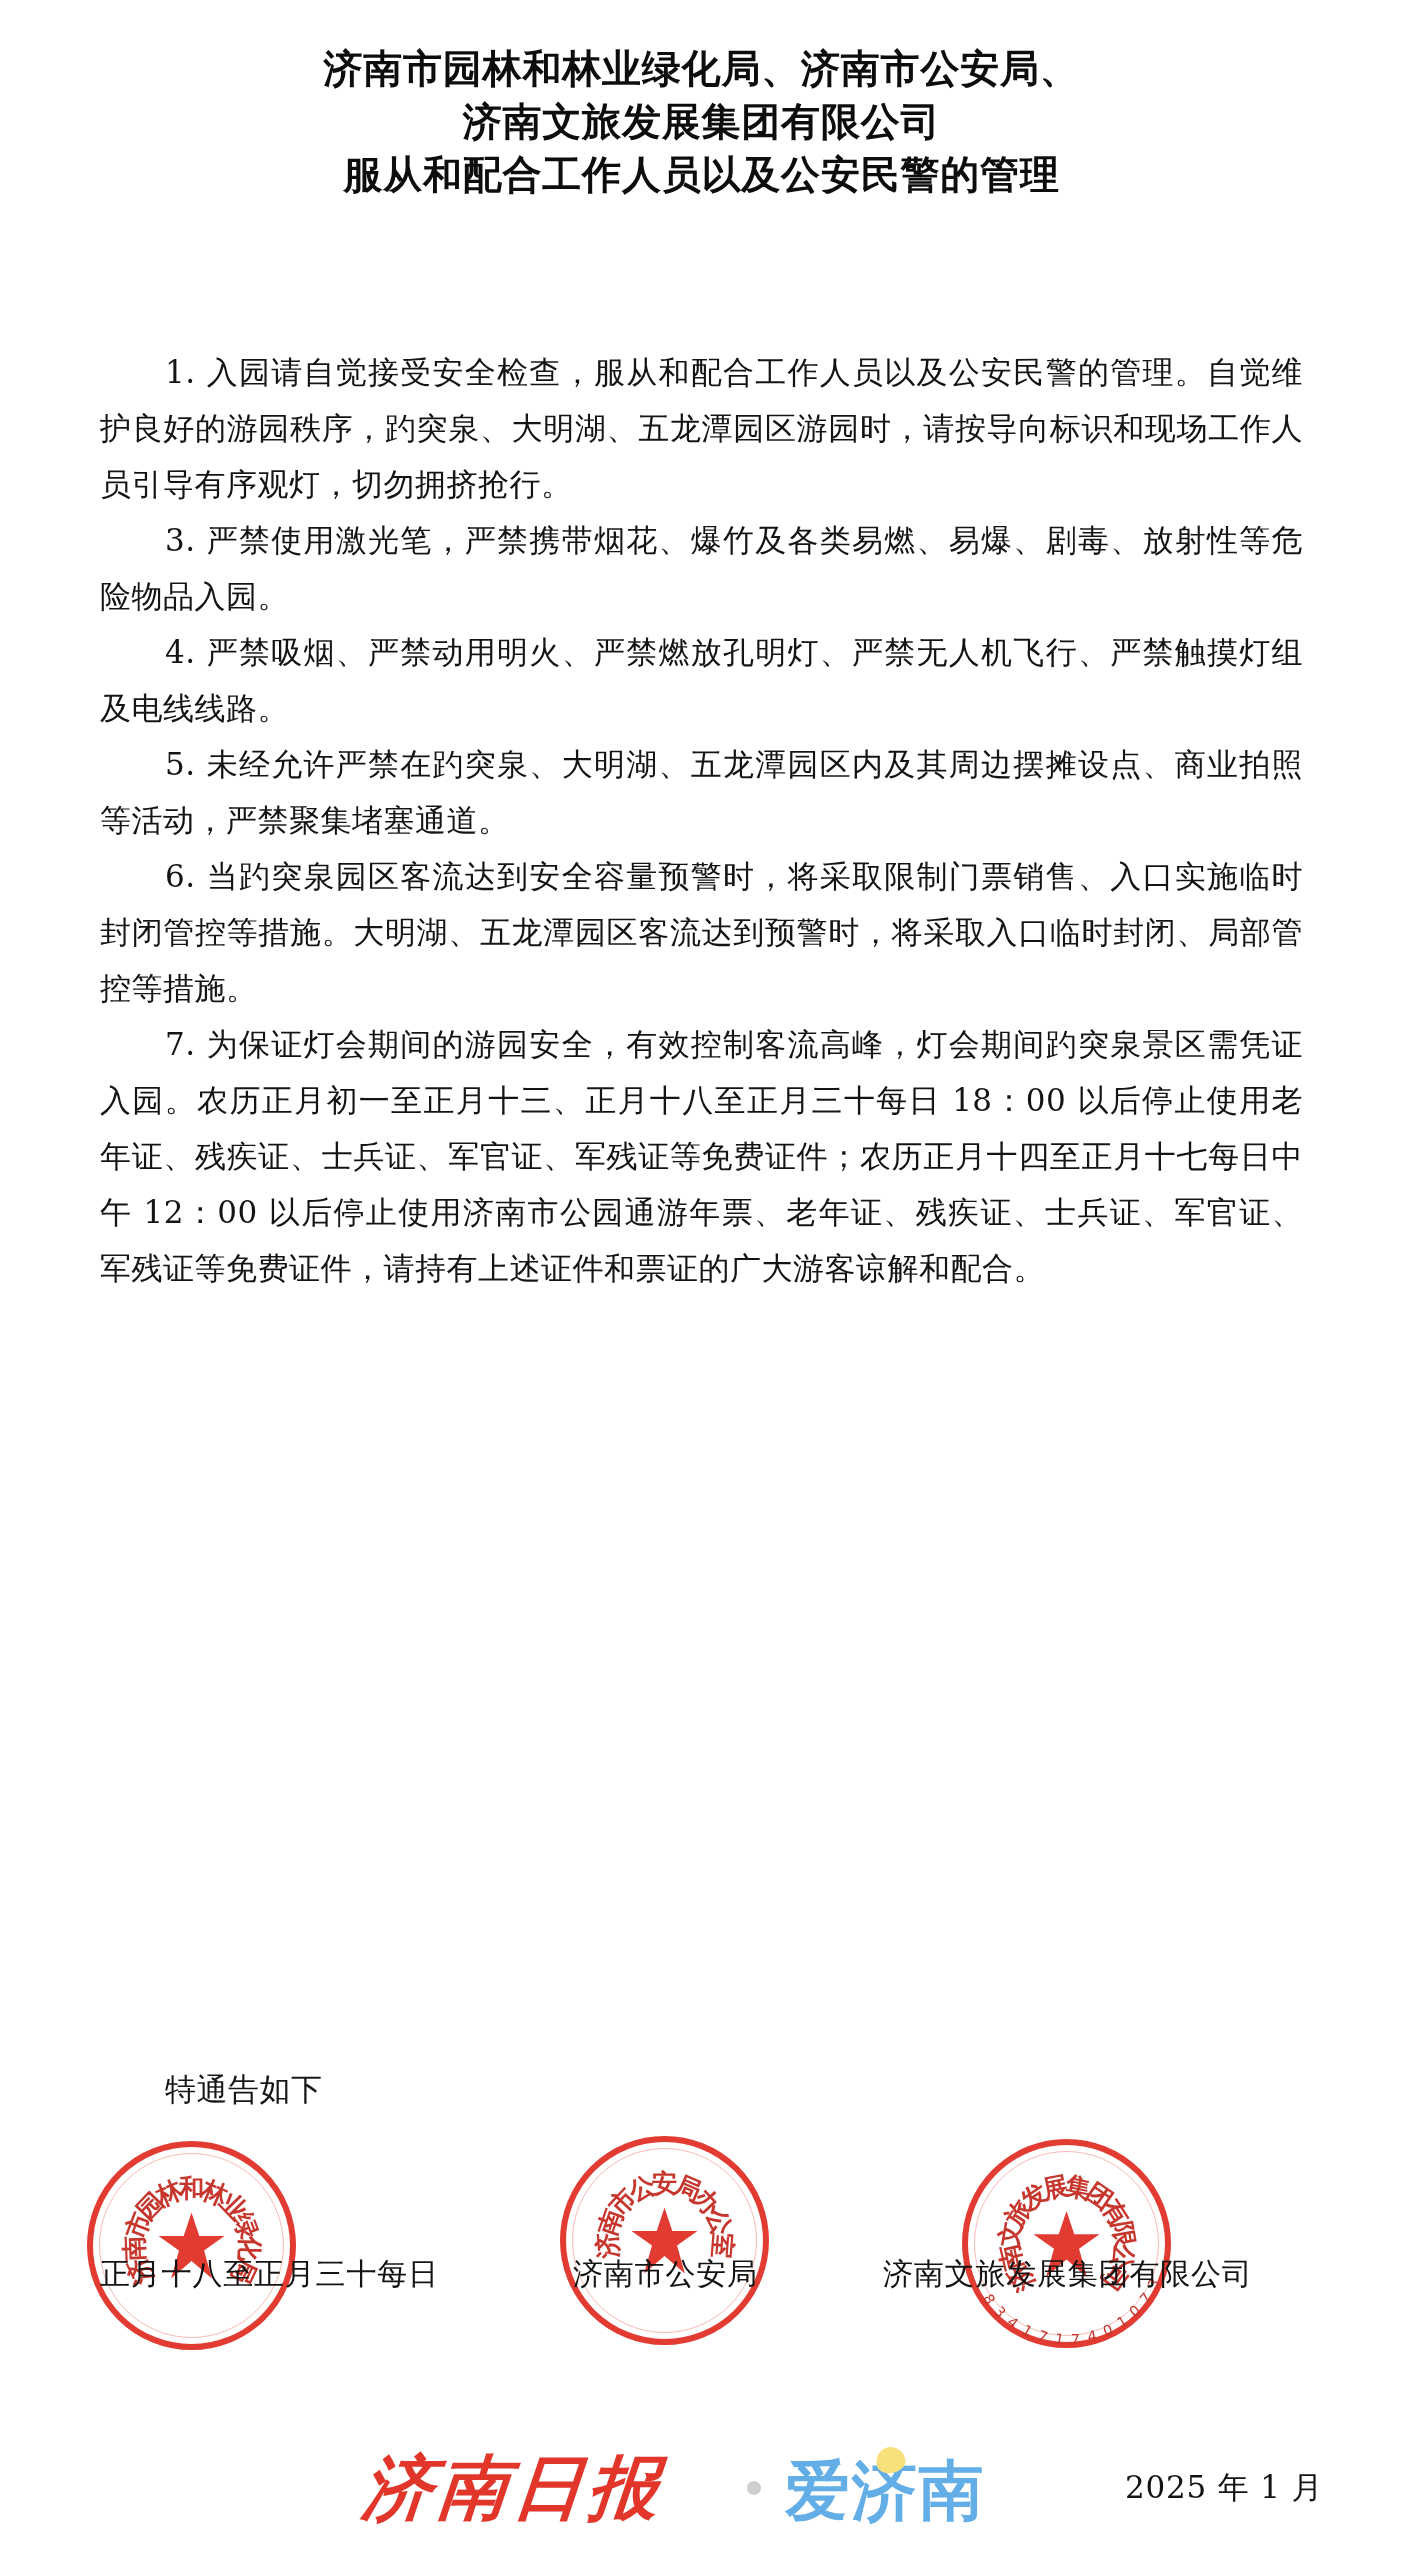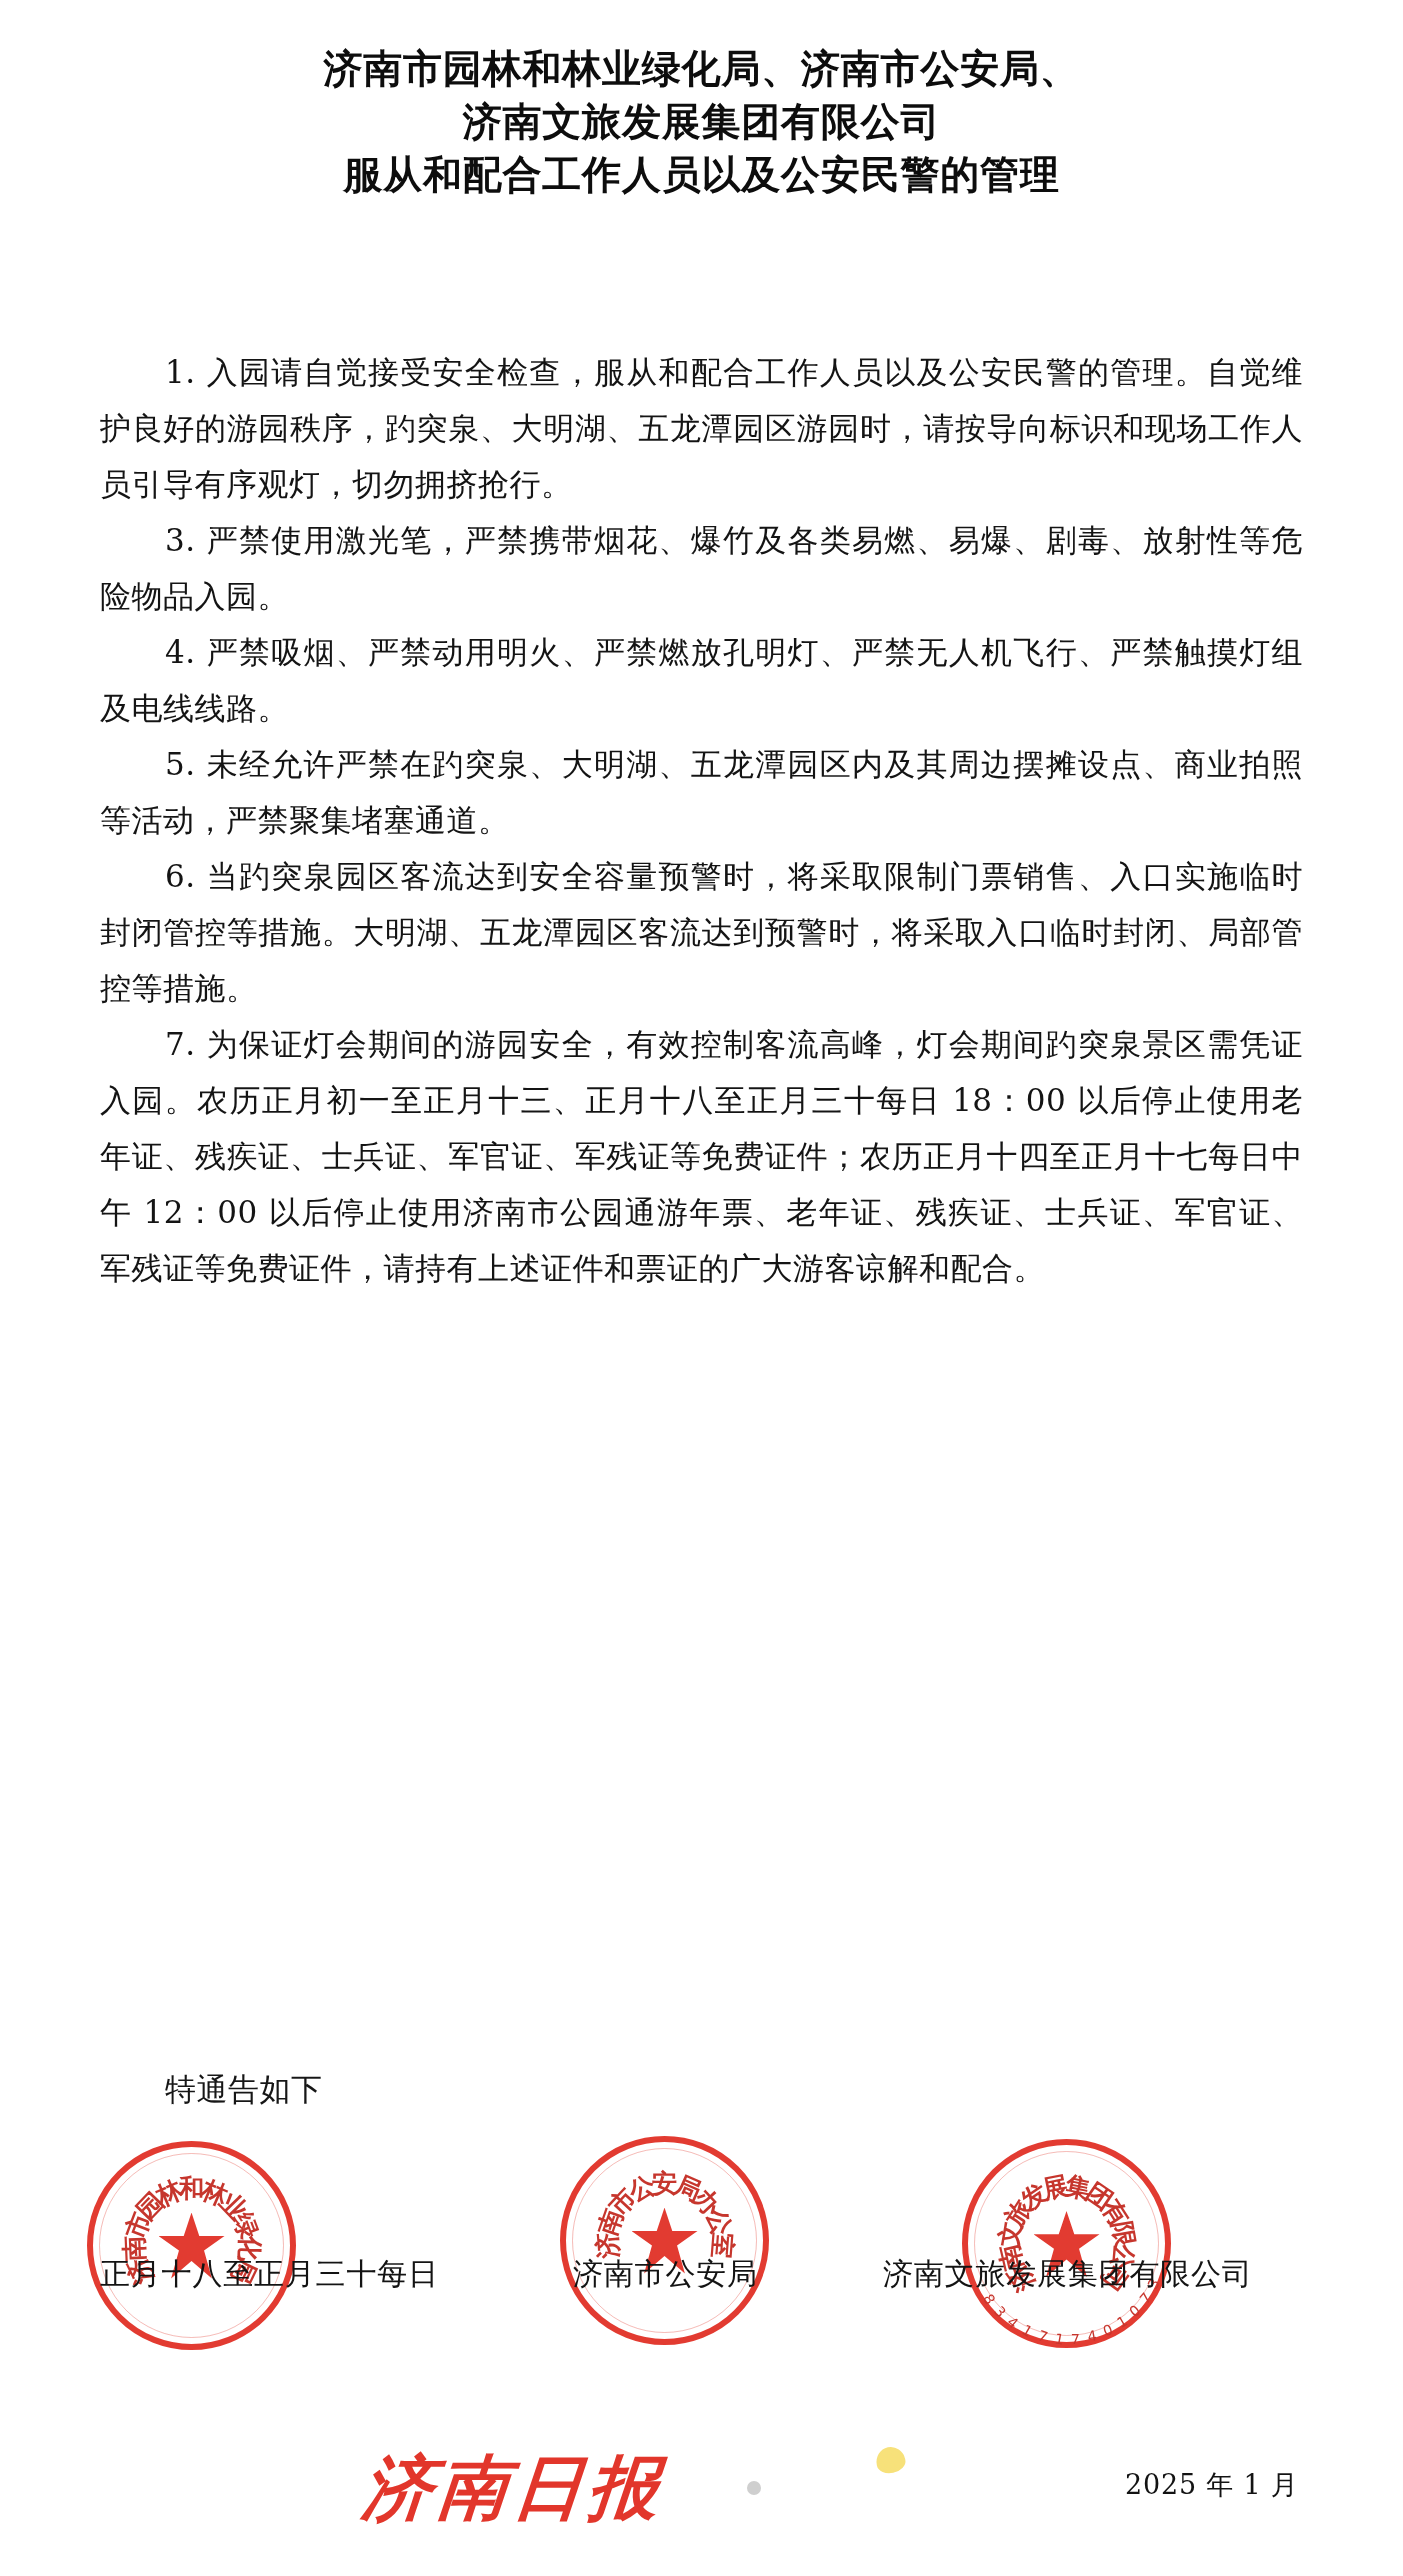--- a/index.html
+++ b/index.html
@@ -200,21 +200,21 @@
     height: 25.5px;
     background: #f7e17a;
     border-radius: 50% 50% 50% 50% / 60% 60% 40% 40%;
     transform: rotate(-12deg);
   }
   .footer-date {
     position: absolute;
     left: 1125px;
     top: 22px;
     font-family: "DejaVu Serif", "Liberation Serif", serif;
-    font-size: 27px;
+    font-size: 31px;
     letter-spacing: 0.8px;
     color: #131313;
     white-space: nowrap;
   }
 </style>
 </head>
 <body>
 
 <div class="page">
 
@@ -297,18 +297,19 @@
 
   <div class="sign-row">
     <div class="sign" id="sign-1">正月十八至正月三十每日</div>
     <div class="sign" id="sign-2">济南市公安局</div>
     <div class="sign" id="sign-3">济南文旅发展集团有限公司</div>
   </div>
 
   <div class="footer">
     <div class="footer-logo-red">济南日报</div>
     <div class="footer-dot"></div>
+    <div class="footer-logo-blue">爱济南</div>
     <div class="footer-heart"></div>
     <div class="footer-date">2025 年 1 月</div>
   </div>
 
 </div>
 
 
 </body></html>

